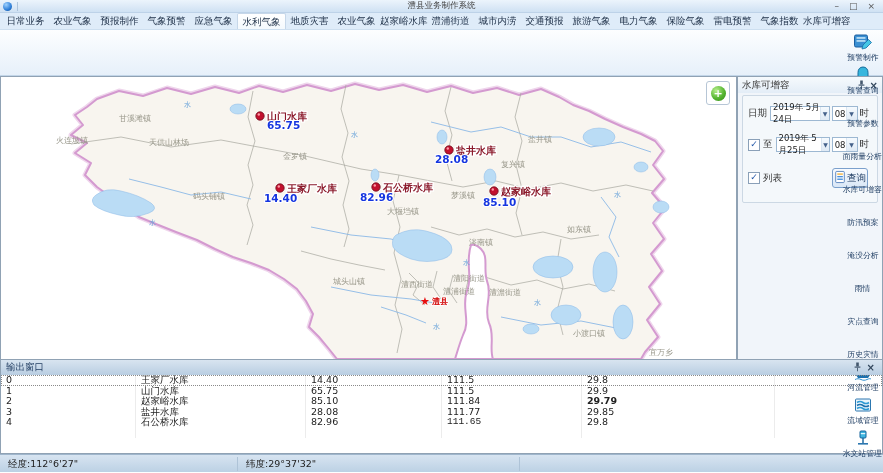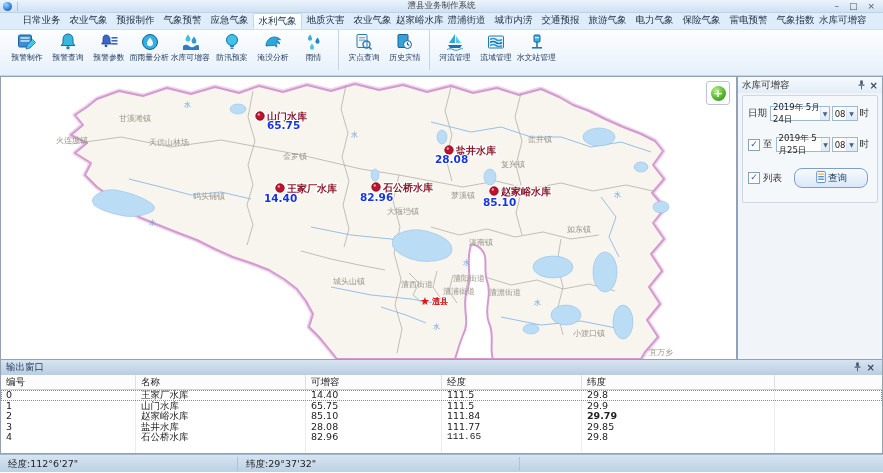--- a/index.html
+++ b/index.html
@@ -12,28 +12,28 @@
     font-size:9px;color:#333;position:relative;box-sizing:border-box;}
   .app-icon{width:9px;height:9px;border-radius:50%;
     background:radial-gradient(circle at 35% 30%,#9fd2ff,#2d7ed8 60%,#11498e);
     margin:0 4px 0 3px;}
   .tb-divider{color:#9ab4cf;font-size:8px;}
   .tb-title{position:absolute;left:0;right:0;text-align:center;font-size:8.5px;color:#444;}
   .win-btns{margin-left:auto;display:flex;gap:10px;padding-right:8px;z-index:2;}
   .win-btn{font-size:9px;color:#555;line-height:11px;cursor:default;}
   
   .menubar{height:17px;background:#dfecf9;display:flex;font-size:9.5px;color:#1c2e46;
-    border-bottom:1px solid #cddff0;box-sizing:border-box;padding-left:18px;font-family:Liberation Mono, monospace;}
+    border-bottom:1px solid #cddff0;box-sizing:border-box;padding-left:2px;}
   .tab{width:47px;text-align:center;line-height:16px;white-space:nowrap;}
   .tab.active{background:linear-gradient(#ffffff,#f4f9fd);
     border:1px solid #c6d7e9;border-bottom:none;border-radius:2px 2px 0 0;}
   
   .toolbar{height:46px;background:linear-gradient(#fdfeff,#e6f0fa);
-    border-bottom:1px solid #c2d5e8;display:flex;align-items:flex-start;
-    padding-left:6px;box-sizing:border-box;}
+    border-bottom:1px solid #c2d5e8;display:flex;align-items:flex-end;
+    padding-left:6px;box-sizing:border-box;flex-direction:column;}
   .tool{width:41px;display:flex;flex-direction:column;align-items:center;
     font-size:8.5px;color:#17365d;line-height:11px;}
   .tool .ticon{height:22px;display:flex;align-items:flex-end;}
   .tool .tlabel{white-space:nowrap;transform:scale(0.92);}
   .tsep{width:1px;height:40px;background:#c4d5e6;margin:0 4px;}
   
   .main{display:flex;height:284px;}
   .map-wrap{position:relative;width:737px;box-sizing:border-box;
     border:1px solid #90a2b4;background:#fff;}
   svg.map{display:block;}
@@ -67,22 +67,22 @@
   .combo{border:1px solid #9db8d2;background:#fff;height:15px;display:flex;
     align-items:center;font-size:8.5px;color:#222;padding-left:2px;box-sizing:border-box;}
   .combo .arrow{margin-left:auto;width:10px;align-self:stretch;display:flex;align-items:center;
     justify-content:center;font-size:6px;color:#44618a;border-left:1px solid #d9e5f0;
     background:linear-gradient(#f5fafe,#dfeaf5);}
   .combo.date{width:72px;}
   .combo.hour{width:27px;margin-left:2px;}
   .checkbox{width:10px;height:10px;border:1px solid #8aa0b8;background:#fff;font-size:9px;
     line-height:9px;color:#2458a8;text-align:center;margin-right:3px;flex:none;}
   .query-btn{margin-left:auto;margin-right:4px;display:flex;align-items:center;gap:1px;
-    border:1px solid #7ba0cc;border-radius:8px;background:linear-gradient(#f8fbff,#d9e7f6);
-    height:18px;padding:0 20px;font-size:9.5px;color:#14325a;}
+    border:1px solid #7ba0cc;border-radius:3px;background:linear-gradient(#f8fbff,#d9e7f6);
+    height:18px;padding:0 1px;font-size:9.5px;color:#14325a;}
   
   .output{height:94px;border:1px solid #90a2b4;border-top:none;box-sizing:border-box;
     display:flex;flex-direction:column;background:#fff;}
   .output-header{height:15px;flex:none;background:linear-gradient(#d8e4f0,#b9cee2);
     display:flex;align-items:center;padding:0 5px;font-size:9.5px;color:#1e3a5f;}
   .oh-icons{margin-left:auto;display:flex;align-items:center;gap:5px;padding-right:2px;}
   .otable{flex:1;overflow:hidden;font-size:9.5px;color:#222;}
   .trow{display:flex;height:10.5px;line-height:10.5px;}
   .trow.thead{height:14px;line-height:14px;border-bottom:1px solid #cfcfcf;font-size:9.5px;}
   .tcell{box-sizing:border-box;padding-left:5px;border-right:1px solid #ececec;
@@ -456,28 +456,20 @@
         <svg width="9" height="10" viewBox="0 0 9 10">
             <rect x="3.2" y="0.5" width="2.6" height="4" fill="#44586e"></rect>
             <rect x="1.6" y="4.5" width="5.8" height="1.2" fill="#44586e"></rect>
             <rect x="4.1" y="5.7" width="0.9" height="3.6" fill="#44586e"></rect>
           </svg>
       </span>
       <span class="close-x">×</span>
     </span>
   </div>
   <div class="otable">
-      <div class="trow thead">
-        <div class="tcell" style="width: 135px;">编号</div>
-        <div class="tcell" style="width: 170px;">名称</div>
-        <div class="tcell" style="width: 136px;">可增容</div>
-        <div class="tcell" style="width: 140px;">经度</div>
-        <div class="tcell" style="width: 193px;">纬度</div>
-        <div class="tcell fill"></div>
-      </div>
       <div class="trow focused">
         <div class="tcell" style="width: 135px;">0</div>
         <div class="tcell" style="width: 170px;">王家厂水库</div>
         <div class="tcell" style="width: 136px;">14.40</div>
         <div class="tcell" style="width: 140px;">111.5</div>
         <div class="tcell" style="width: 193px;">29.8</div>
         <div class="tcell fill"></div>
       </div>
       <div class="trow">
         <div class="tcell" style="width: 135px;">1</div>

